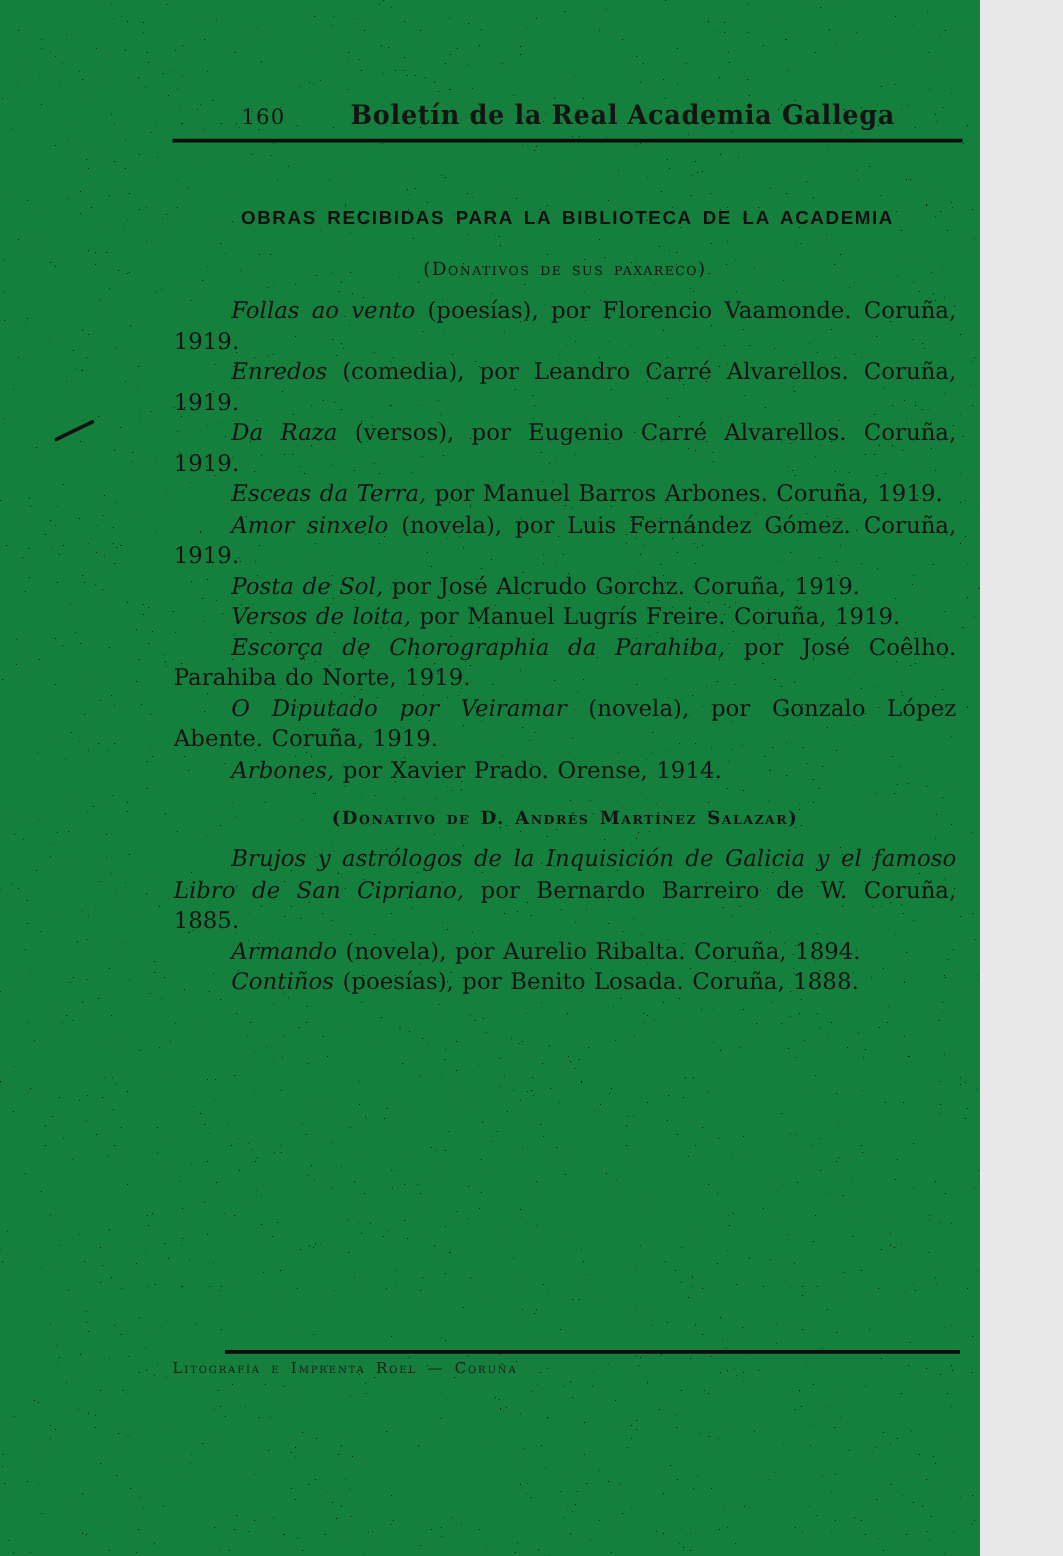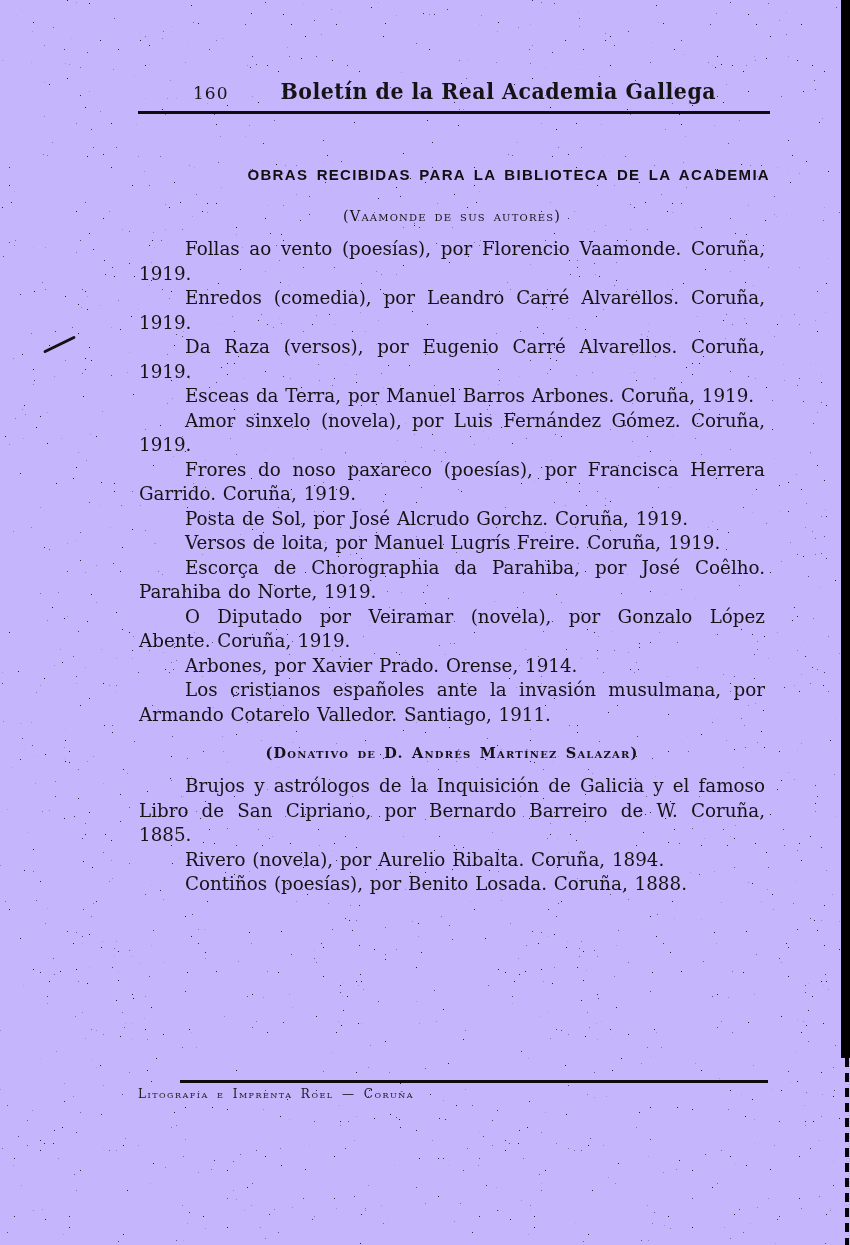--- a/index.html
+++ b/index.html
@@ -1,19 +1,19 @@
 <!DOCTYPE html>
 <html><head>
 <meta charset="utf-8">
 <style>
   html, body { margin: 0; padding: 0; background: #e8e8e8; }
   .page {
     position: relative;
-    width: 850px; height: 1245px;
-    background: #c4b5fd;
+    width: 784px; height: 1245px;
+    background: #15803d;
     overflow: hidden;
     color: #141414;
     font-family: "DejaVu Serif", serif;
   }
   .noise {
     position: absolute; left: 0; top: 0;
     width: 850px; height: 1245px;
     pointer-events: none;
     opacity: .8;
   }
@@ -30,21 +30,21 @@
     font-size: 20.5px; font-weight: bold; letter-spacing: .5px;
     transform: scaleY(1.05);
   }
   .header-rule {
     position: absolute; left: 138px; top: 111px;
     width: 632px; height: 3px; background: #0c0c0c;
   }
   
   .article-title {
     position: absolute; left: 138px; top: 166px; width: 632px;
-    text-align: right;
+    text-align: center;
     font-family: "Liberation Sans", sans-serif;
     font-weight: bold; font-size: 15px;
     letter-spacing: 1.3px; word-spacing: 3px;
     color: #101010;
   }
   .body {
     position: absolute; left: 139px; top: 208px; width: 626px;
   }
   .sec-heading {
     text-align: center;
@@ -54,21 +54,21 @@
     margin: 0 0 13px 0;
   }
   .sh2 { margin-top: 17px; font-weight: bold; }
   .entry {
     margin: 0;
     text-indent: 46px;
     text-align: justify;
     font-size: 18.3px; line-height: 24.5px;
     word-spacing: 1px;
   }
-  .btitle { }
+  .btitle { font-style: italic; }
   
   .footer-rule {
     position: absolute; left: 180px; top: 1080px;
     width: 588px; height: 3px; background: #0c0c0c;
   }
   .imprint {
     position: absolute; left: 138px; top: 1087px; width: 632px;
     text-align: left;
     font-size: 12px; font-variant: small-caps;
     letter-spacing: 1.5px; word-spacing: 3px;
@@ -110,58 +110,56 @@
   <div class="header">
     <span class="pagenum">160</span>
     <span class="journal">Boletín de la Real Academia Gallega</span>
   </div>
   <div class="header-rule"></div>
 
   <div class="article-title">OBRAS RECIBIDAS PARA LA BIBLIOTECA DE LA ACADEMIA</div>
 
   <div class="body">
 
-    <div class="sec-heading">(Vaamonde de sus autores)</div>
+    <div class="sec-heading">(Donativos de sus paxareco)</div>
 
     <div>
 
         <p class="entry"><span class="btitle">Follas ao vento</span><span> (poesías), por Florencio Vaamonde. Coruña, 1919.</span></p>
 
         <p class="entry"><span class="btitle">Enredos</span><span> (comedia), por Leandro Carré Alvarellos. Coruña, 1919.</span></p>
 
         <p class="entry"><span class="btitle">Da Raza</span><span> (versos), por Eugenio Carré Alvarellos. Coruña, 1919.</span></p>
 
         <p class="entry"><span class="btitle">Esceas da Terra,</span><span> por Manuel Barros Arbones. Coruña, 1919.</span></p>
 
         <p class="entry"><span class="btitle">Amor sinxelo</span><span> (novela), por Luis Fernández Gómez. Coruña, 1919.</span></p>
 
-        <p class="entry"><span class="btitle">Frores do noso paxareco</span><span> (poesías), por Francisca Herrera Garrido. Coruña, 1919.</span></p>
 
         <p class="entry"><span class="btitle">Posta de Sol,</span><span> por José Alcrudo Gorchz. Coruña, 1919.</span></p>
 
         <p class="entry"><span class="btitle">Versos de loita,</span><span> por Manuel Lugrís Freire. Coruña, 1919.</span></p>
 
 
         <p class="entry"><span class="btitle">Escorça de Chorographia da Parahiba,</span><span> por José Coêlho. Parahiba do Norte, 1919.</span></p>
 
         <p class="entry"><span class="btitle">O Diputado por Veiramar</span><span> (novela), por Gonzalo López Abente. Coruña, 1919.</span></p>
 
         <p class="entry"><span class="btitle">Arbones,</span><span> por Xavier Prado. Orense, 1914.</span></p>
 
-        <p class="entry"><span class="btitle">Los cristianos españoles ante la invasión musulmana,</span><span> por Armando Cotarelo Valledor. Santiago, 1911.</span></p>
       </div>
 
     <div class="sec-heading sh2">(Donativo de D. Andrés Martínez Salazar)</div>
 
     <div>
 
         <p class="entry"><span class="btitle">Brujos y astrólogos de la Inquisición de Galicia y el famoso Libro de San Cipriano,</span><span> por Bernardo Barreiro de W. Coruña, 1885.</span></p>
 
 
-        <p class="entry"><span class="btitle">Rivero</span><span> (novela), por Aurelio Ribalta. Coruña, 1894.</span></p>
+        <p class="entry"><span class="btitle">Armando</span><span> (novela), por Aurelio Ribalta. Coruña, 1894.</span></p>
 
         <p class="entry"><span class="btitle">Contiños</span><span> (poesías), por Benito Losada. Coruña, 1888.</span></p>
       </div>
 
   </div>
 
   <div class="footer-rule"></div>
   <div class="imprint">Litografía e Imprenta Roel — Coruña</div>
 
   <div class="pen-mark"></div>

